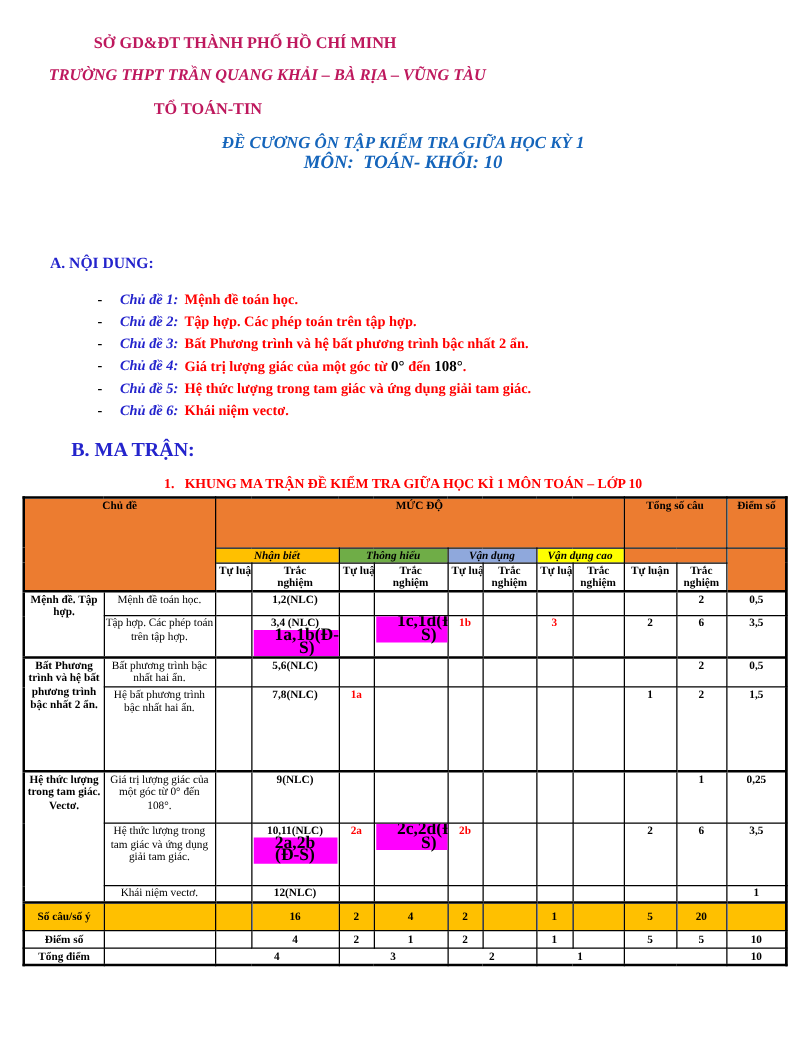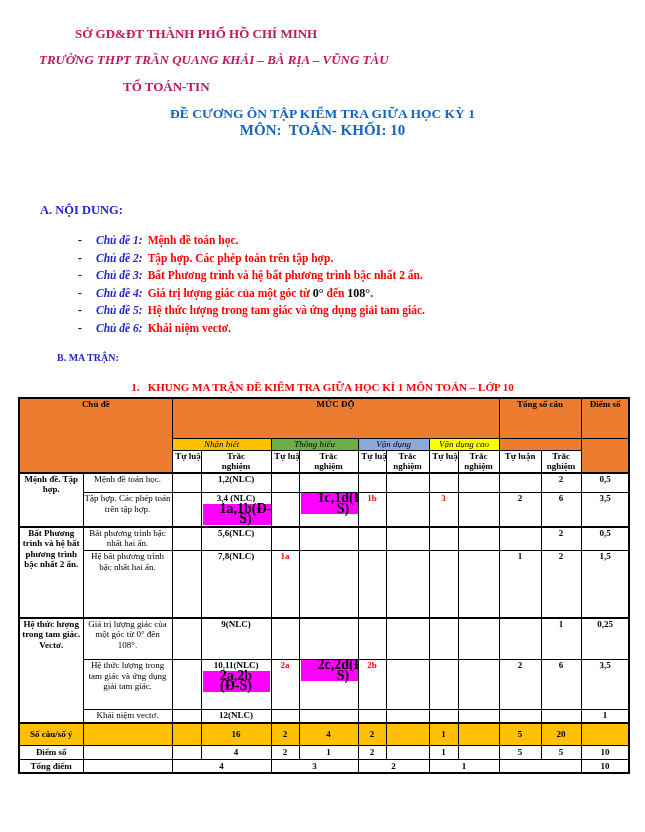--- a/index.html
+++ b/index.html
@@ -3,51 +3,51 @@
 <meta charset="utf-8">
 <style>
   html,body{margin:0;padding:0;background:#ffffff;}
   .page{position:relative;width:645px;height:832px;background:#fff;overflow:hidden;
         font-family:"Liberation Serif","DejaVu Serif",serif;color:#000;}
   
   .school-line{font-weight:bold;color:#be185d;font-size:13px;line-height:15px;}
   .s1{margin:26px 0 0 75px;}
   .s2{margin:11px 0 0 39px;font-style:italic;}
   .s3{margin:12px 0 0 123px;}
-  .title-block{position:absolute;top:106px;left:0;width:645px;text-align:center;color:#1565bb;}
+  .title-block{position:absolute;top:106px;left:0;width:645px;text-align:center;color:#1565bb;font-style:italic;}
   .t1{font-weight:bold;font-size:13.5px;}
   .t2{font-weight:bold;font-size:15px;}
   .t3{font-weight:bold;font-size:12.5px;margin-top:10px;}
   
   .section-a{position:absolute;top:203px;left:40px;width:560px;}
   .sec-heading{font-weight:bold;color:#2424cc;font-size:12.5px;}
   .topic-list{margin:16px 0 0 38px;}
   .topic-item{display:flex;margin-bottom:4px;font-size:11.5px;line-height:13.5px;}
   .dash{font-weight:bold;width:18px;flex:0 0 18px;}
   .ch-label{font-weight:bold;font-style:italic;color:#2424cc;margin-right:5px;white-space:nowrap;}
   .ch-text{font-weight:bold;color:#ff0000;}
   .deg{color:#000;font-size:12px;font-weight:bold;}
   
-  .section-b-heading{position:absolute;top:352px;left:57px;font-weight:bold;color:#2424cc;font-size:10px;}
+  .section-b-heading{position:absolute;top:352px;left:57px;font-weight:bold;color:#2424cc;font-size:16px;}
   .table-title{position:absolute;top:381px;left:0;width:645px;text-align:center;
                font-weight:bold;color:#ff0000;font-size:11px;}
   
   table.mt{position:absolute;top:397px;left:18px;width:610px;border-collapse:collapse;
            table-layout:fixed;border:2px solid #000;}
   .mt td{border:1px solid #000;padding:0 1px;vertical-align:top;text-align:center;
          font-size:9px;line-height:10.5px;overflow:hidden;}
   tr.gs td{border-top:2px solid #000;}
   .or{background:#ec7c30;}
   .gold{background:#ffc000;}
   .lv-nb{background:#ffc000;}
   .lv-th{background:#6fad47;}
   .lv-vd{background:#8fa8dc;}
   .lv-vdc{background:#ffff00;}
   .hdr{font-weight:bold;font-size:10.5px;line-height:12px;padding-top:1px;}
-  .lv{font-weight:normal;font-style:italic;font-size:9px;line-height:11px;}
+  .lv{font-weight:bold;font-style:italic;font-size:9px;line-height:11px;}
   .sm{font-weight:bold;font-size:8.5px;line-height:9.5px;}
   .wc{width:34px;margin:0 auto;}
   .grp{font-weight:bold;font-size:9.5px;line-height:11px;vertical-align:middle;}
   .topic{text-align:left;padding:1px 2px;font-size:9px;line-height:10.5px;}
   .num{font-weight:bold;font-size:9.5px;}
   .red{color:#ff0000;font-weight:bold;font-size:9.5px;}
   .hl{background:#ff00fe;font-weight:bold;font-size:14px;padding:0 17px;display:inline-block;}
   tr.foot td{vertical-align:middle;}
   .flabel{font-weight:bold;font-size:9.5px;}
   .flabel-left{text-align:left;padding-left:3px;}

